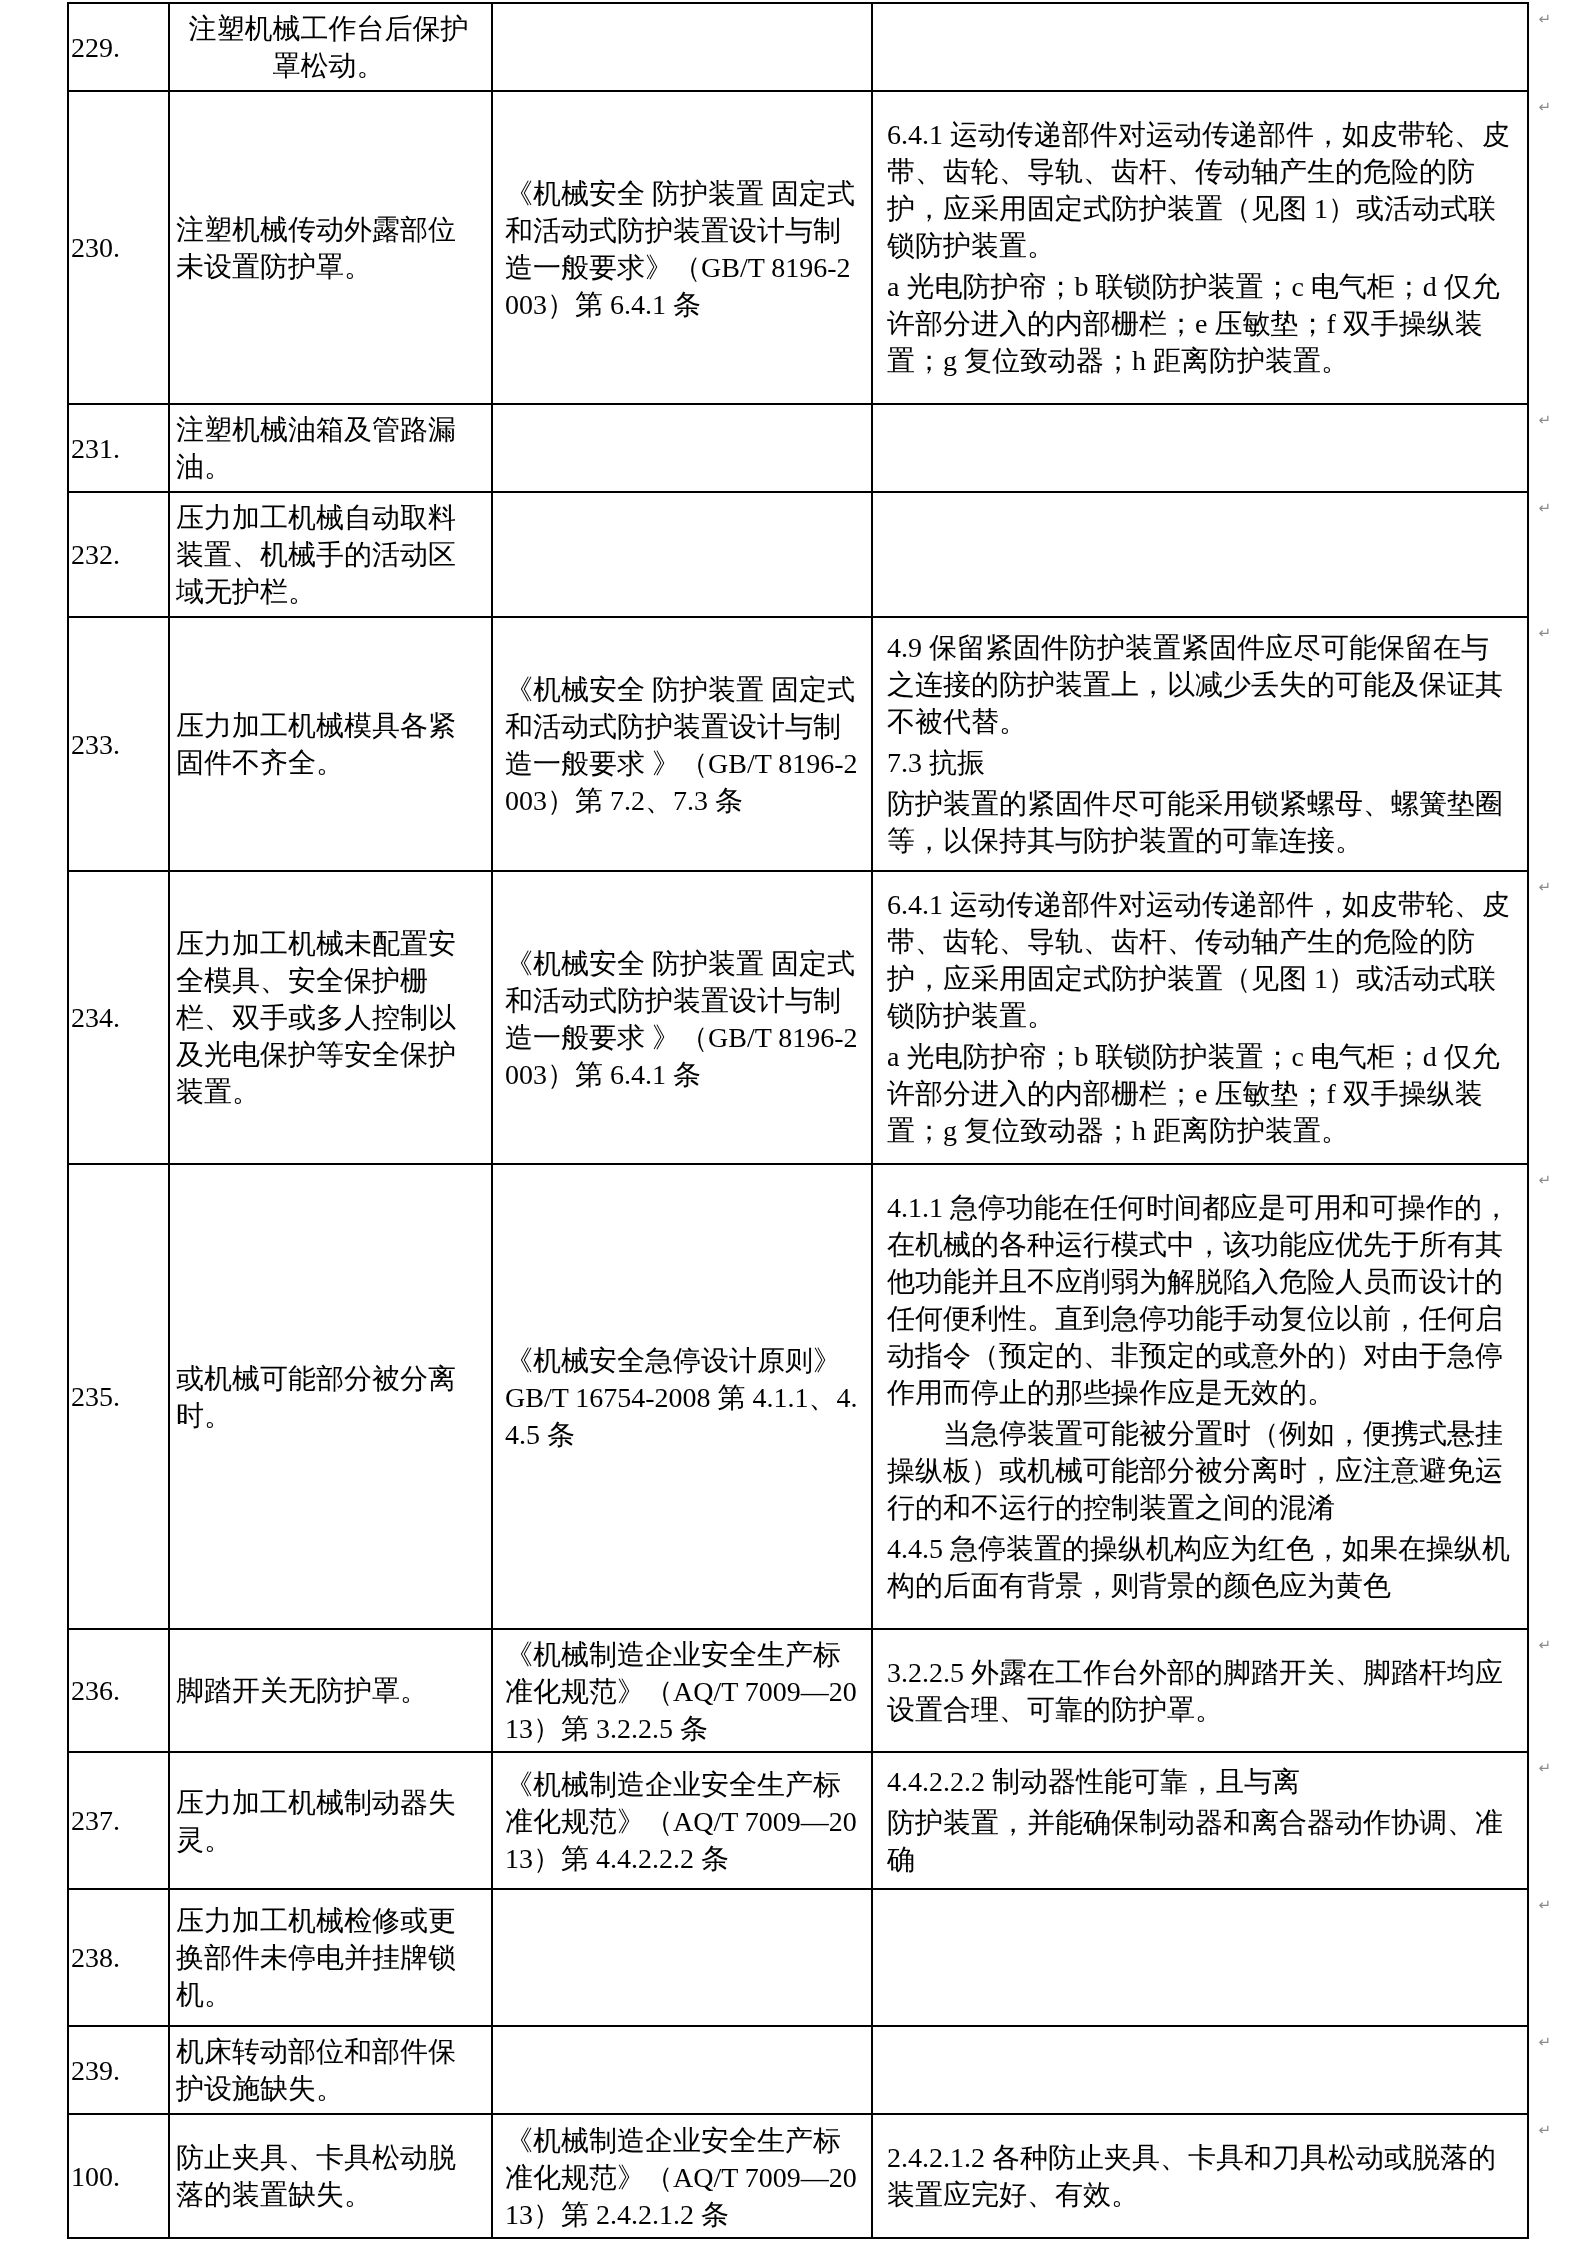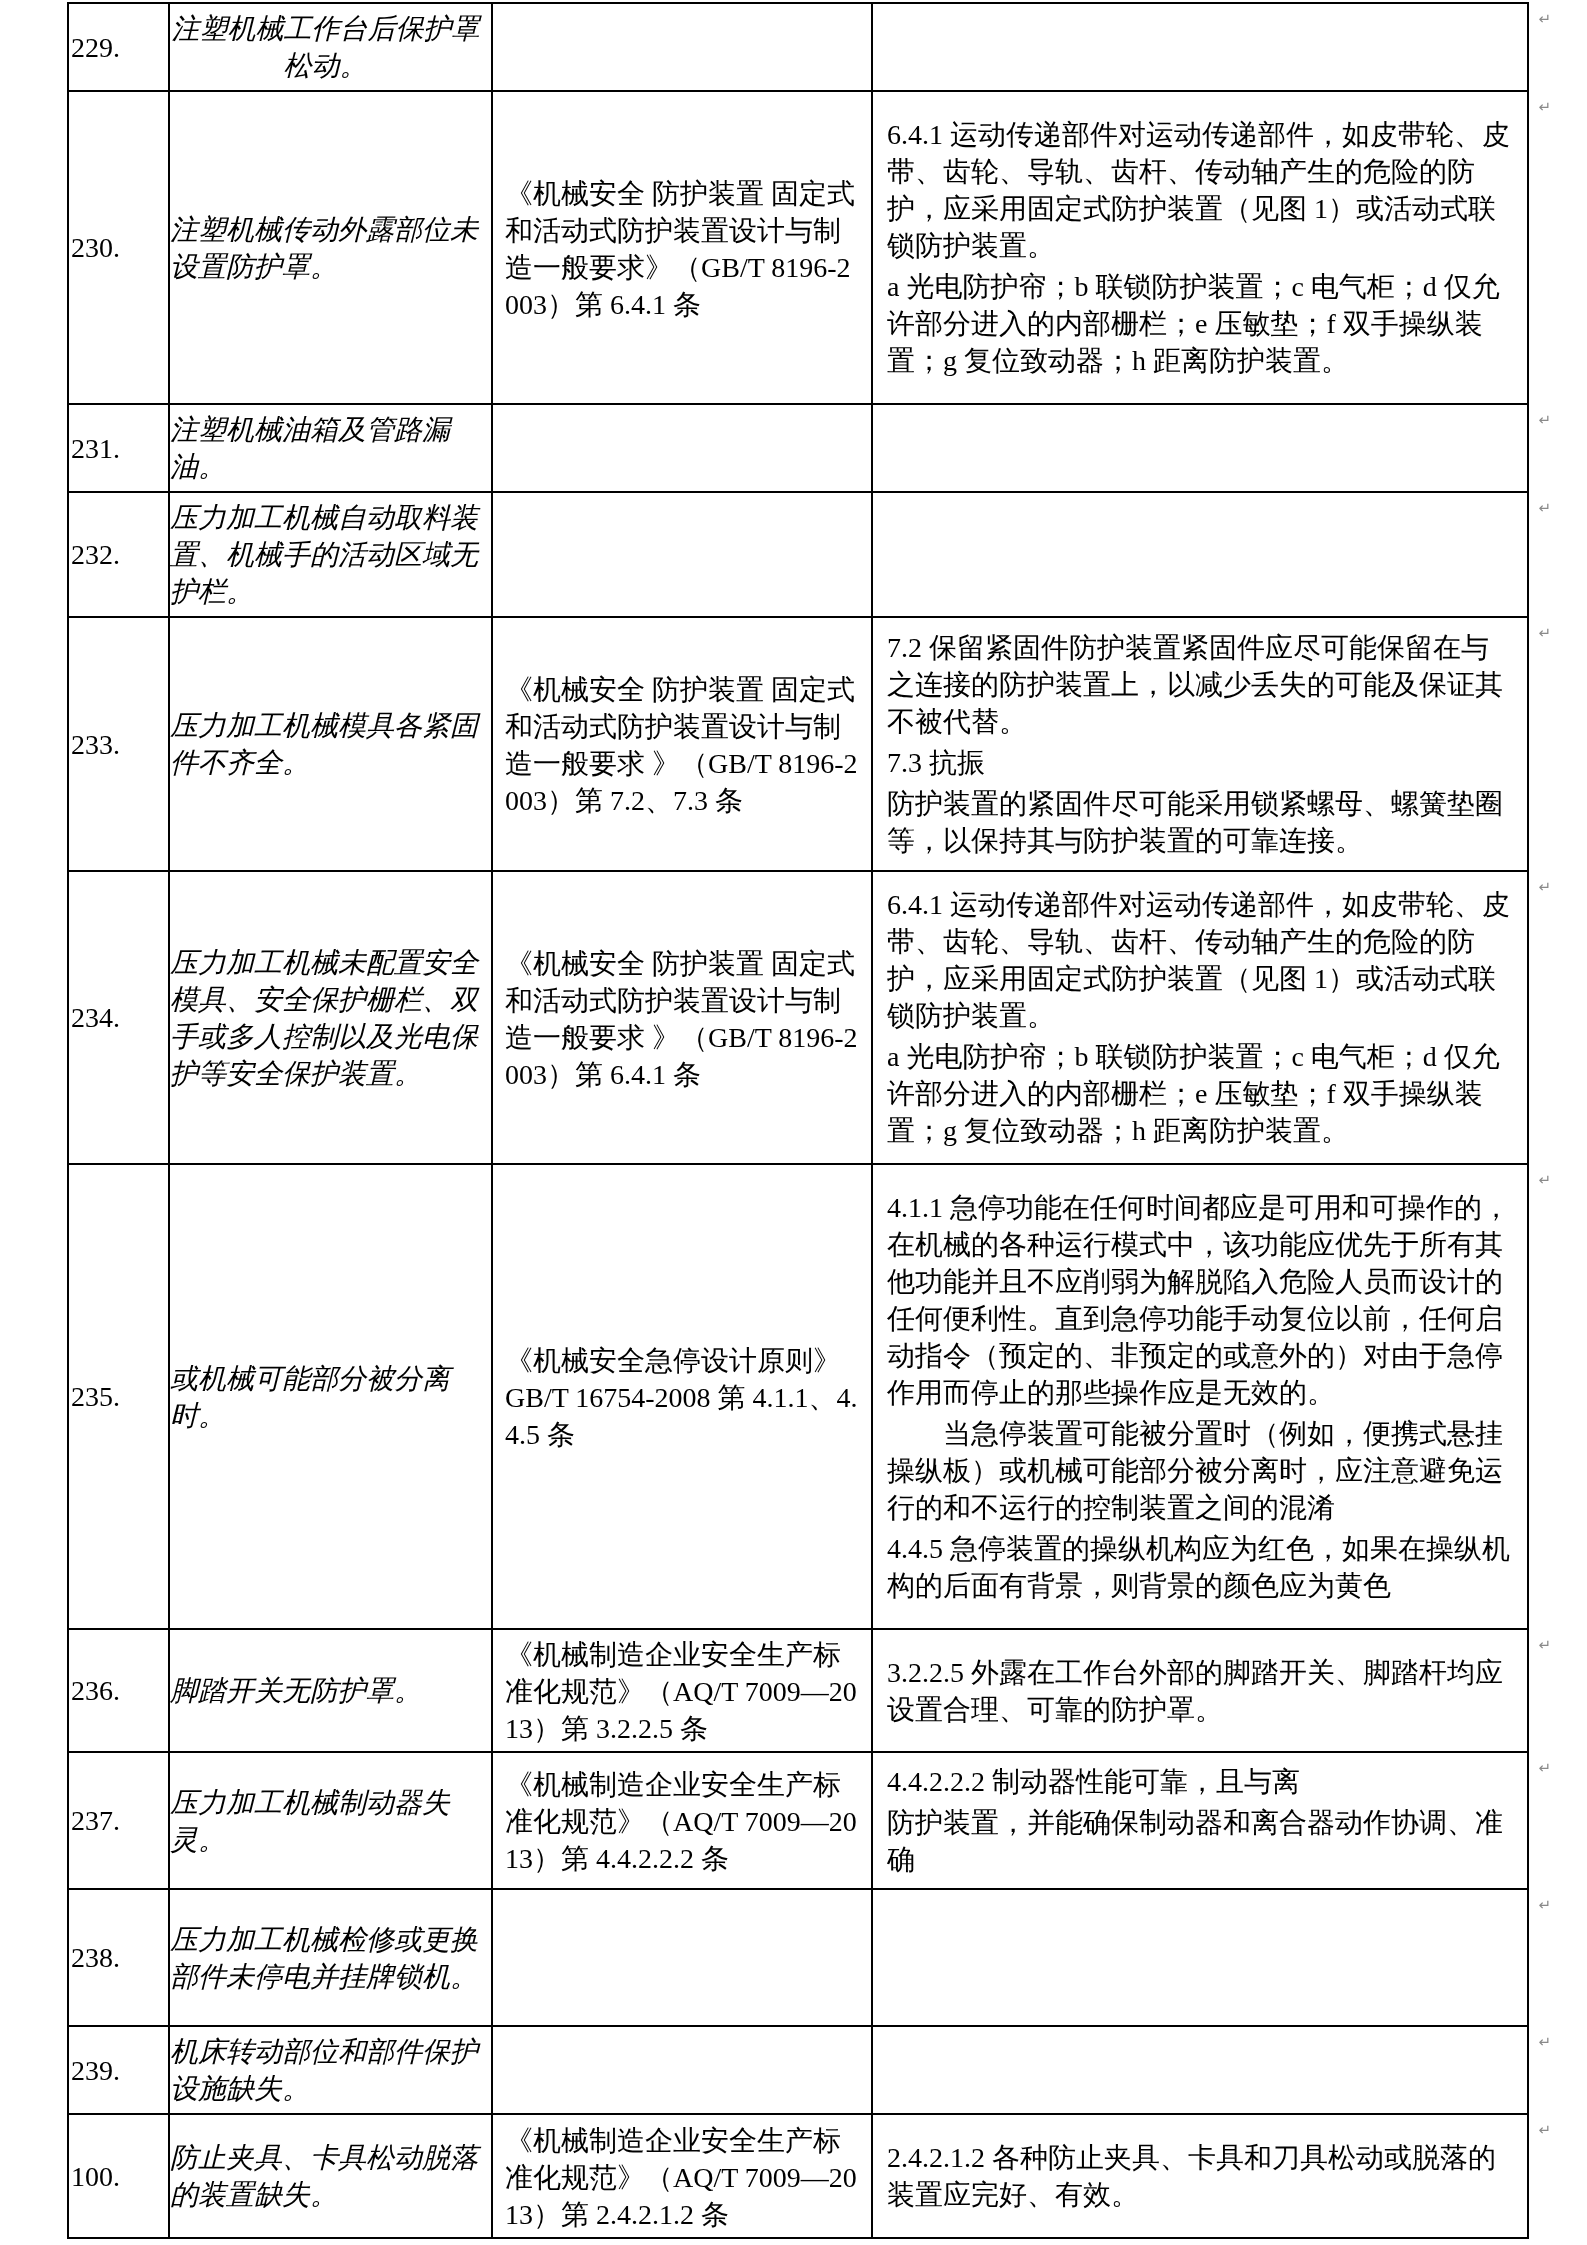--- a/index.html
+++ b/index.html
@@ -30,22 +30,21 @@
     line-height: 37px;
     box-sizing: border-box;
     word-break: break-all;
   }
   td.col-no {
     text-align: left;
     padding: 4px 2px;
   }
   td.col-problem {
     text-align: left;
-    padding: 6px 10px 6px 0;
-    font-style: italic;
+    padding: 6px 10px 6px 6px;
   }
   td.col-standard {
     text-align: left;
     padding: 6px 10px 4px 12px;
   }
   td.col-detail {
     text-align: left;
     padding: 6px 8px 6px 10px;
     position: relative;
   }
@@ -155,21 +154,21 @@
       <span>233.</span>
     </td>
     <td class="col-problem">
       <span>压力加工机械模具各紧固件不齐全。</span>
     </td>
     <td class="col-standard">
       <span>《机械安全 防护装置 固定式和活动式防护装置设计与制造一般要求 》（GB/T 8196-2003）第 7.2、7.3 条</span>
     </td>
     <td class="col-detail">
       <div class="paras">
-              <div class="para">7.2 保留紧固件防护装置紧固件应尽可能保留在与之连接的防护装置上，以减少丢失的可能及保证其不被代替。</div>
+              <div class="para">4.9 保留紧固件防护装置紧固件应尽可能保留在与之连接的防护装置上，以减少丢失的可能及保证其不被代替。</div>
               <div class="para">7.3 抗振</div>
               <div class="para">防护装置的紧固件尽可能采用锁紧螺母、螺簧垫圈等，以保持其与防护装置的可靠连接。</div>
             </div>
       <span class="pmark" style="color: rgb(138, 138, 138);">↵</span>
     </td>
   </tr>
         <tr class="doc-row">
     <td class="col-no">
       <span>234.</span>
     </td>

